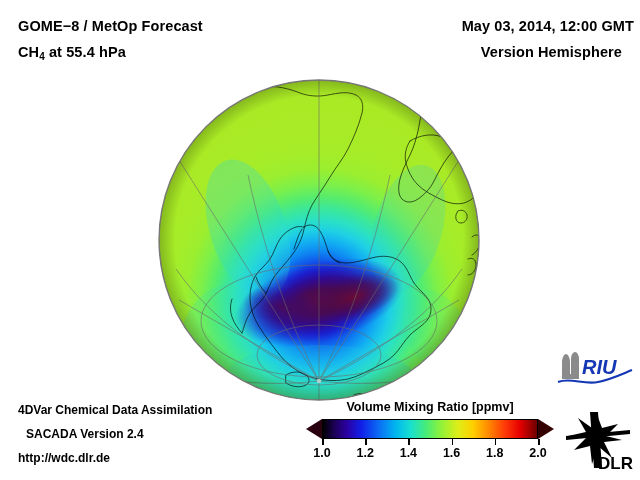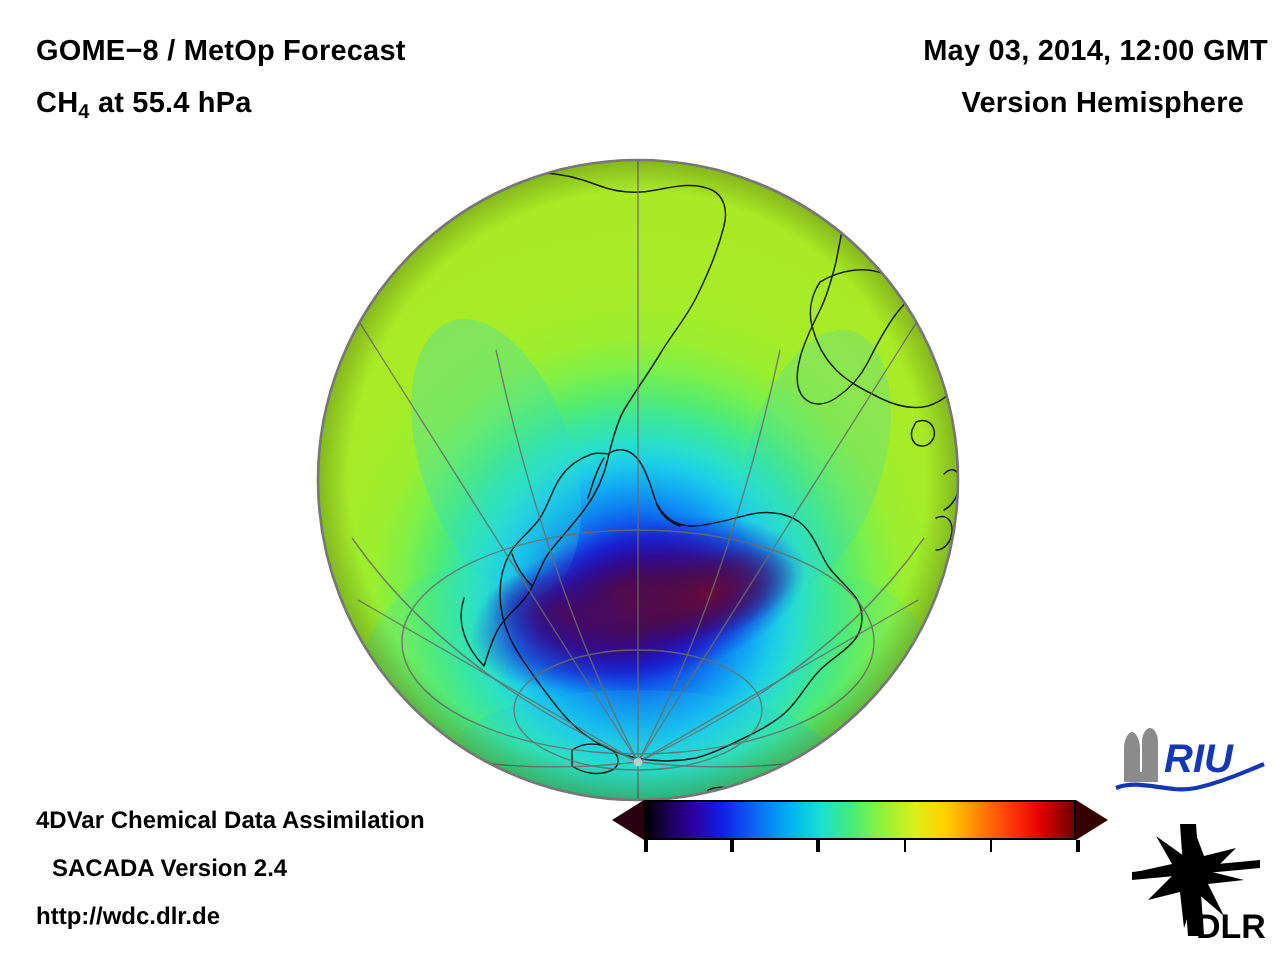--- a/index.html
+++ b/index.html
@@ -34,21 +34,21 @@
   .cap{position:absolute;top:0;width:0;height:0;border-top:10px solid transparent;
        border-bottom:10px solid transparent;}
   #cap-left{left:1px;border-right:16px solid #2a0010;}
   #cap-right{right:1px;border-left:16px solid #350000;}
   #cbar-ticks{position:relative;height:7px;margin-left:17px;width:216px;}
   #cbar-ticks i{position:absolute;top:0;width:1.5px;height:6px;background:#000;}
   #cbar-labels{position:relative;height:16px;margin-left:17px;width:216px;}
   #cbar-labels span{position:absolute;top:0;transform:translateX(-50%);
        font-weight:bold;font-size:12.5px;}
 
-  #riu-logo{position:absolute;left:556px;top:364px;width:78px;height:34px;}
+  #riu-logo{position:absolute;left:556px;top:352px;width:78px;height:34px;}
   #dlr-logo{position:absolute;left:562px;top:410px;width:72px;height:62px;}
 </style>
 </head>
 <body>
 
 <div class="hdr" id="title-line1">GOME−8 / MetOp Forecast</div>
 <div class="hdr" id="title-line2"><span>CH</span><span class="sub">4</span><span> at 55.4 hPa</span></div>
 <div class="hdr" id="date-line">May 03, 2014, 12:00 GMT</div>
 <div class="hdr" id="hemi-line">Version Hemisphere</div>
 
@@ -182,35 +182,44 @@
     <circle cx="161" cy="161" r="160" fill="none" stroke="#777" stroke-width="1.3"></circle>
   </g>
 </svg>
 </div>
 
 <div class="foot" id="foot-1">4DVar Chemical Data Assimilation</div>
 <div class="foot" id="foot-2">SACADA Version 2.4</div>
 <div class="foot" id="foot-3">http://wdc.dlr.de</div>
 
 <div id="cbar-block">
+  <div id="cbar-title">Volume Mixing Ratio [ppmv]</div>
   <div id="cbar-row">
     <div class="cap" id="cap-left"></div>
     <div class="cap" id="cap-right"></div>
     <div id="cbar-body">
       <div id="cbar-grad"></div>
     </div>
   </div>
   <div id="cbar-ticks">
       <i style="left: 0%;"></i>
       <i style="left: 20%;"></i>
       <i style="left: 40%;"></i>
       <i style="left: 60%;"></i>
       <i style="left: 80%;"></i>
       <i style="left: 100%;"></i>
     </div>
+  <div id="cbar-labels">
+      <span style="left: 0%;">1.0</span>
+      <span style="left: 20%;">1.2</span>
+      <span style="left: 40%;">1.4</span>
+      <span style="left: 60%;">1.6</span>
+      <span style="left: 80%;">1.8</span>
+      <span style="left: 100%;">2.0</span>
+    </div>
 </div>
 
 <div id="riu-logo">
 <svg width="78" height="34" viewBox="0 0 78 34">
   <g fill="#8b8b8b">
     <path d="M6,26 L6,10 C6,6 8,2 10,2 C12,2 14,6 14,10 L14,26 Z"></path>
     <path d="M15,26 L15,7 C15,3 17,0 19,0 C21,0 23,3 23,7 L23,26 Z"></path>
     <rect x="6" y="22" width="17" height="5"></rect>
   </g>
   <text x="26" y="22" font-family="Liberation Sans, sans-serif" font-size="20" font-weight="bold" font-style="italic" fill="#1437b4">RIU</text>

